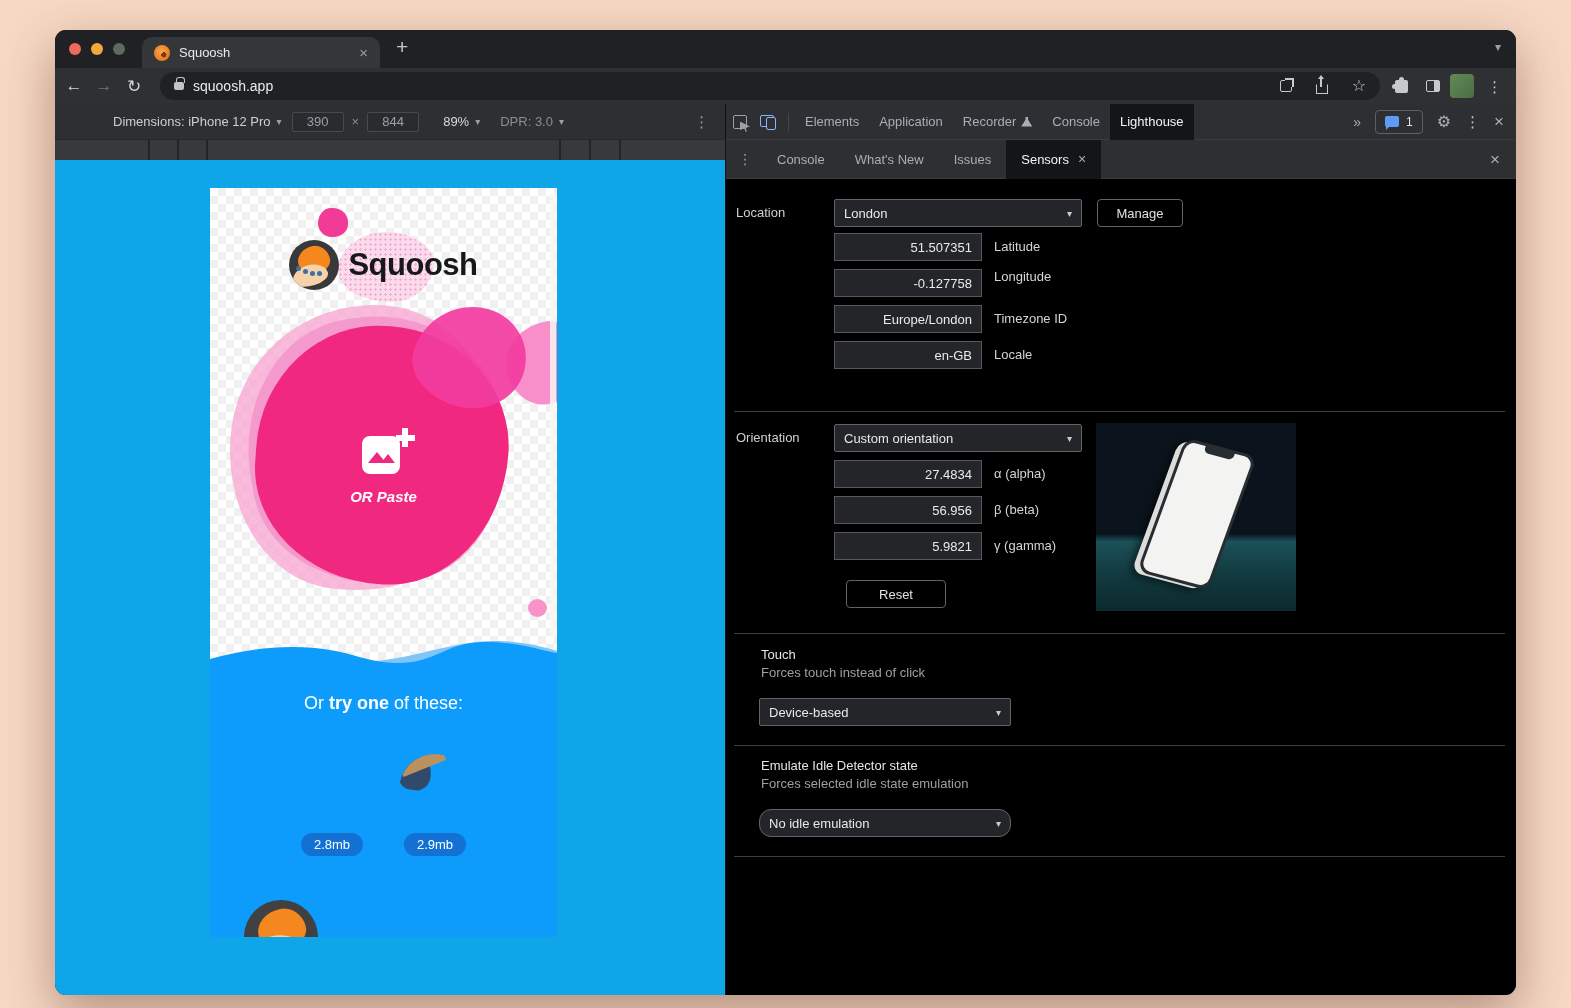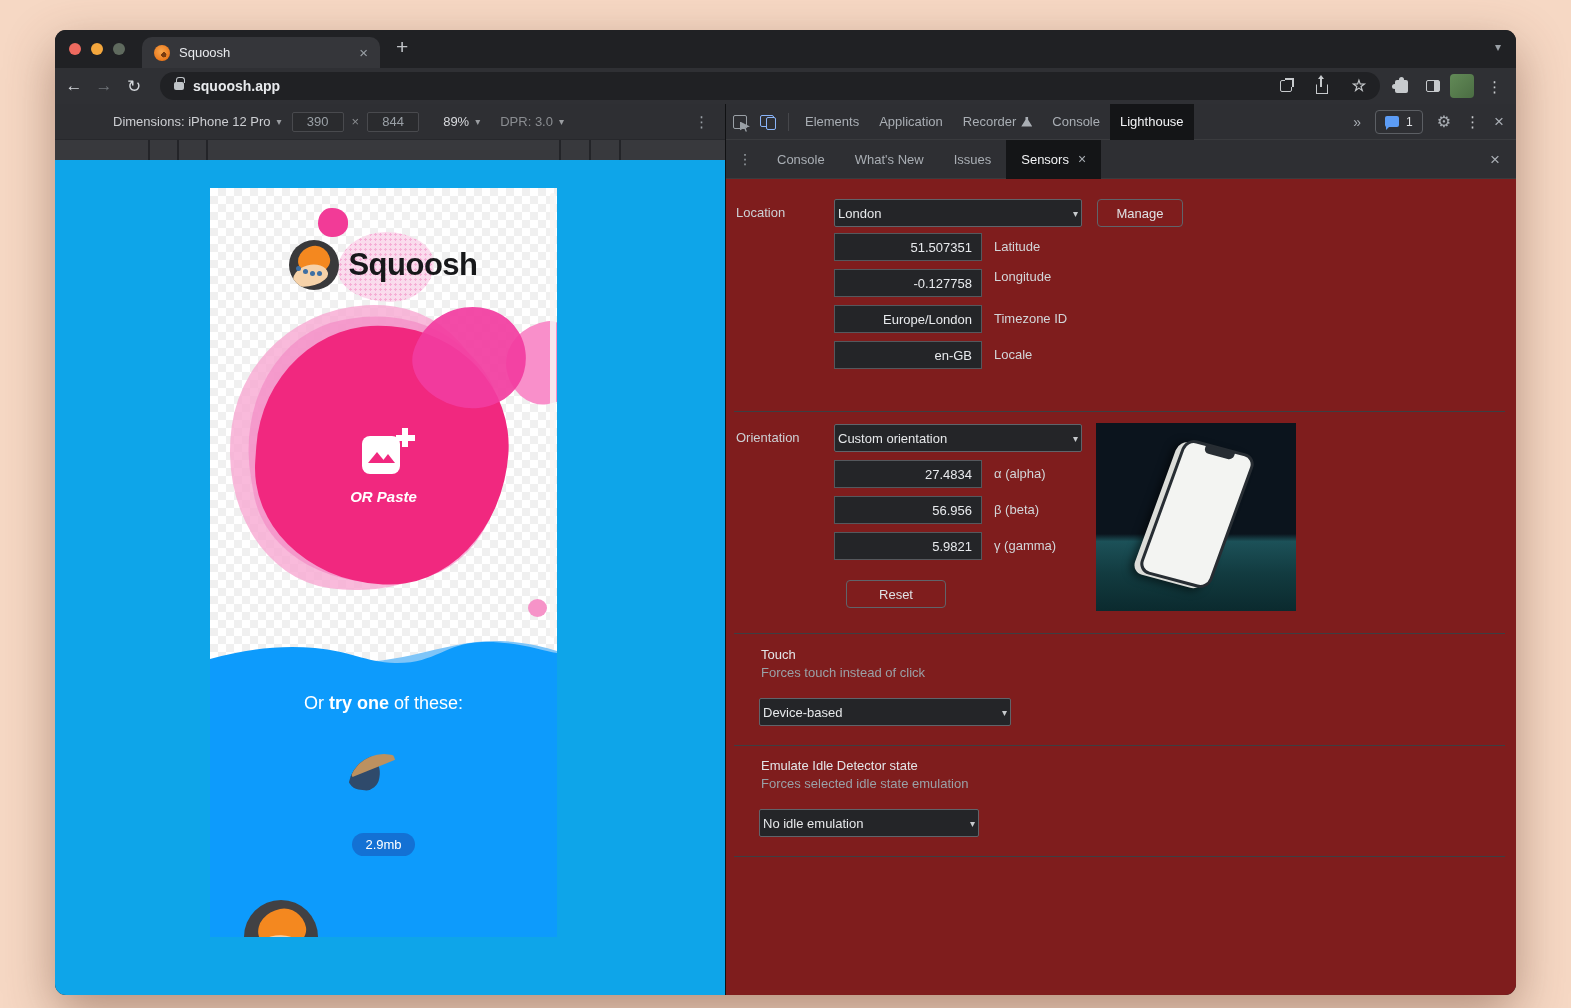--- a/index.html
+++ b/index.html
@@ -18,21 +18,21 @@
   .tab-title{color:#e8eaed;font-size:13px;margin-left:9px;}
   .tab-close{margin-left:auto;color:#9aa0a6;font-size:15px;line-height:1;cursor:default;}
   .newtab{position:absolute;left:341px;top:5px;color:#c0c3c7;font-size:21px;}
   .tabsearch{position:absolute;right:15px;top:10px;color:#9aa0a6;font-size:12px;}
 
   
   .toolbar{position:relative;height:36px;background:#2f3034;display:flex;align-items:center;}
   .nav-btn{width:30px;text-align:center;font-size:17px;color:#d3d6da;}
   .nav-btn.back{margin-left:4px;}
   .nav-btn.fwd{color:#6f7378;}
-  .urlpill{position:absolute;left:105px;top:4px;width:1220px;height:28px;background:#202124;border-radius:14px;display:flex;align-items:center;padding:0 14px;font-weight:bold;}
+  .urlpill{position:absolute;left:105px;top:4px;width:1220px;height:28px;background:#202124;border-radius:14px;display:flex;align-items:center;padding:0 14px;}
   .lock{width:10px;height:8px;background:#bfc3c7;border-radius:2px;position:relative;margin-right:9px;flex:0 0 auto;}
   .lock::before{content:"";position:absolute;top:-5px;left:1.5px;width:7px;height:5px;border:1.5px solid #bfc3c7;border-bottom:none;border-radius:3px 3px 0 0;}
   .url-text{color:#e8eaed;font-size:14px;}
   .pill-icons{margin-left:auto;display:flex;align-items:center;gap:24px;}
   .openin{width:12px;height:12px;border:1.5px solid #c7cacd;border-radius:2px;position:relative;}
   .openin::after{content:"";position:absolute;right:-3px;top:-3px;width:7px;height:7px;background:#202124;border-top:2px solid #c7cacd;border-right:2px solid #c7cacd;}
   .share{width:12px;height:10px;border:1.5px solid #c7cacd;border-top-color:transparent;position:relative;margin-top:5px;}
   .share::before{content:"";position:absolute;left:3.5px;top:-7px;width:2px;height:9px;background:#c7cacd;}
   .share::after{content:"";position:absolute;left:1.5px;top:-10px;border-left:3px solid transparent;border-right:3px solid transparent;border-bottom:4px solid #c7cacd;}
   .star{color:#c7cacd;font-size:16px;line-height:1;}
@@ -41,21 +41,21 @@
   .puzzle::before{content:"";position:absolute;top:-3px;left:4px;width:5px;height:5px;border-radius:50%;background:#c7cacd;}
   .puzzle::after{content:"";position:absolute;left:-3px;top:4px;width:5px;height:5px;border-radius:50%;background:#c7cacd;}
   .sidepanel{width:14px;height:12px;border:1.5px solid #c7cacd;border-radius:2px;position:relative;}
   .sidepanel::after{content:"";position:absolute;right:0;top:0;bottom:0;width:5px;background:#c7cacd;}
   .avatar{width:24px;height:24px;border-radius:4px;background:linear-gradient(135deg,#628a57,#4b6d43);}
   .kebab{color:#c7cacd;font-size:15px;line-height:1;}
 
   
   .content{position:absolute;top:74px;left:0;right:0;bottom:0;display:flex;}
   .devicepane{width:670px;background:#0ea5e9;position:relative;flex:0 0 auto;}
-  .dtpane{flex:1;background:#7f1d1d;position:relative;border-left:1px solid #101113;}
+  .dtpane{flex:1;background:#000000;position:relative;border-left:1px solid #101113;}
 
   
   .devicebar{height:36px;background:#2e2f33;display:flex;align-items:center;color:#ccced2;font-size:13px;position:relative;border-bottom:1px solid #27282c;}
   .dim-label{margin-left:58px;}
   .chev{color:#9a9da1;font-size:10px;margin:0 6px 0 6px;}
   .size-input{width:52px;height:20px;background:#2a2b2e;border:1px solid #494a4e;border-radius:2px;color:#9aa0a6;text-align:center;font-size:13px;font-family:"Liberation Sans",sans-serif;margin:0 4px;}
   .mult{color:#8a8d91;margin:0 4px;}
   .zoom-label{margin-left:20px;color:#d7d9dd;}
   .dpr-label{margin-left:14px;color:#8a8d91;}
   .devicebar .kebab{position:absolute;right:16px;color:#9aa0a6;}
@@ -142,21 +142,21 @@
   .dt-drawer{height:39px;background:#2e2f33;display:flex;align-items:center;border-bottom:1px solid #3a3b3e;font-size:13px;color:#a9aeb4;}
   .drawer-kebab{color:#9aa0a6;font-size:14px;margin:0 10px 0 12px;letter-spacing:0;}
   .ddtab{padding:0 15px;height:39px;line-height:39px;cursor:pointer;display:flex;align-items:center;gap:9px;white-space:nowrap;}
   .ddtab.active{background:#141517;color:#f2f3f5;}
   .ddtab .xclose{font-size:14px;}
   .dt-drawer > .xclose{margin-left:auto;margin-right:16px;}
 
   
   .panel{position:absolute;top:75px;left:0;right:0;bottom:0;font-size:13px;color:#d6d8db;}
   .p-label{position:absolute;height:28px;line-height:28px;color:#cdd0d4;}
-  .select{position:absolute;height:28px;background:#242528;border:1px solid #60646a;border-radius:2px;color:#e6e8ea;display:flex;align-items:center;padding:0 3px;cursor:pointer;}
+  .select{position:absolute;height:28px;background:#242528;border:1px solid #60646a;border-radius:2px;color:#e6e8ea;display:flex;align-items:center;padding:0 9px;cursor:pointer;}
   .sel-arrow{margin-left:auto;color:#c7cacd;font-size:10px;}
   .btn{position:absolute;height:28px;background:transparent;border:1px solid #60646a;border-radius:4px;color:#dfe1e4;font-size:13px;font-family:"Liberation Sans",sans-serif;cursor:pointer;}
   .field{position:absolute;width:148px;height:28px;background:#242528;border:1px solid #55585d;color:#e8eaed;font-size:13px;text-align:right;padding:0 9px;font-family:"Liberation Sans",sans-serif;}
   .f-label{position:absolute;left:268px;height:28px;line-height:28px;color:#d2d5d8;}
   .hr-sep{position:absolute;left:8px;right:11px;height:1px;background:#3d3e42;}
   .sec-title{position:absolute;color:#e3e5e8;}
   .sec-sub{position:absolute;color:#9aa0a6;}
   .phone-box{position:absolute;left:370px;top:244px;width:200px;height:188px;overflow:hidden;background:linear-gradient(180deg,#0b141d 0%,#0b141d 59%,#1c5158 63%,#123b40 80%,#0b2a2e 100%);cursor:grab;}
   .phone{position:absolute;left:64px;top:20px;width:74px;height:142px;background:#f3f4f2;border:3px solid #272d33;border-radius:12px;transform:rotate(15deg) skewX(-5deg);box-shadow:-6px 3px 0 -1px #dcddd9,-8px 5px 8px rgba(0,0,0,.55);}
   .ph-notch{position:absolute;top:-1px;left:50%;transform:translateX(-50%);width:30px;height:8px;background:#272d33;border-radius:0 0 5px 5px;}
@@ -266,20 +266,24 @@
 
           <div class="blue-sec">
             <svg width="347" height="50" viewBox="0 0 347 50">
               <path d="M0,34 C40,30 90,28 140,29 C200,30 240,6 290,8 C315,9 335,14 347,18 L347,50 L0,50 Z" fill="#7fc5f8"></path>
               <path d="M0,26 C35,16 70,12 105,15 C140,18 155,29 185,30 C225,31 235,10 272,9 C305,8 330,17 347,20 L347,50 L0,50 Z" fill="#0d9bfc"></path>
             </svg>
             <div class="blue-fill"></div>
             <div class="try-line"><span>Or </span><b>try one</b><span> of these:</span></div>
             <div class="samples">
               <div class="sample">
+                <span class="s-circle"><span class="thumb-panda"></span></span>
+                <span class="s-pill">2.8mb</span>
+              </div>
+              <div class="sample">
                 <span class="s-circle">
                   <span class="thumb-art"><span class="ta-leaf"></span><span class="ta-head"></span><span class="ta-bun"></span><span class="ta-body"></span><span class="ta-desk"></span></span>
                 </span>
                 <span class="s-pill">2.9mb</span>
               </div>
             </div>
           </div>
 
           <div class="bottom-logo">
             <span class="bl-orange"></span>
@@ -373,21 +377,21 @@
           <span class="sec-title" style="left:35px;top:468px;">Touch</span>
           <span class="sec-sub" style="left:35px;top:486px;">Forces touch instead of click</span>
           <div class="select" style="left:33px;top:519px;width:252px;">
             <span>Device-based</span>
               <span class="sel-arrow">▾</span>
           </div>
 
           <div class="hr-sep" style="top:566px;"></div>
           <span class="sec-title" style="left:35px;top:579px;">Emulate Idle Detector state</span>
           <span class="sec-sub" style="left:35px;top:597px;">Forces selected idle state emulation</span>
-          <div class="select" style="left:33px;top:630px;width:220px;">
+          <div class="select" style="left:33px;top:630px;width:252px;border-radius:12px;">
             <span>No idle emulation</span>
               <span class="sel-arrow">▾</span>
           </div>
           <div class="hr-sep" style="top:677px;"></div>
         </div>
       </div>
     </div>
   </div>
 </div>
 

